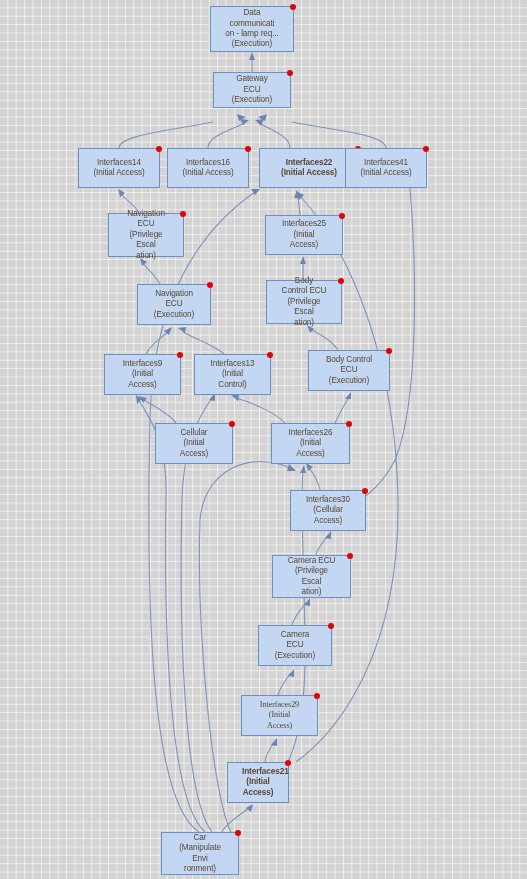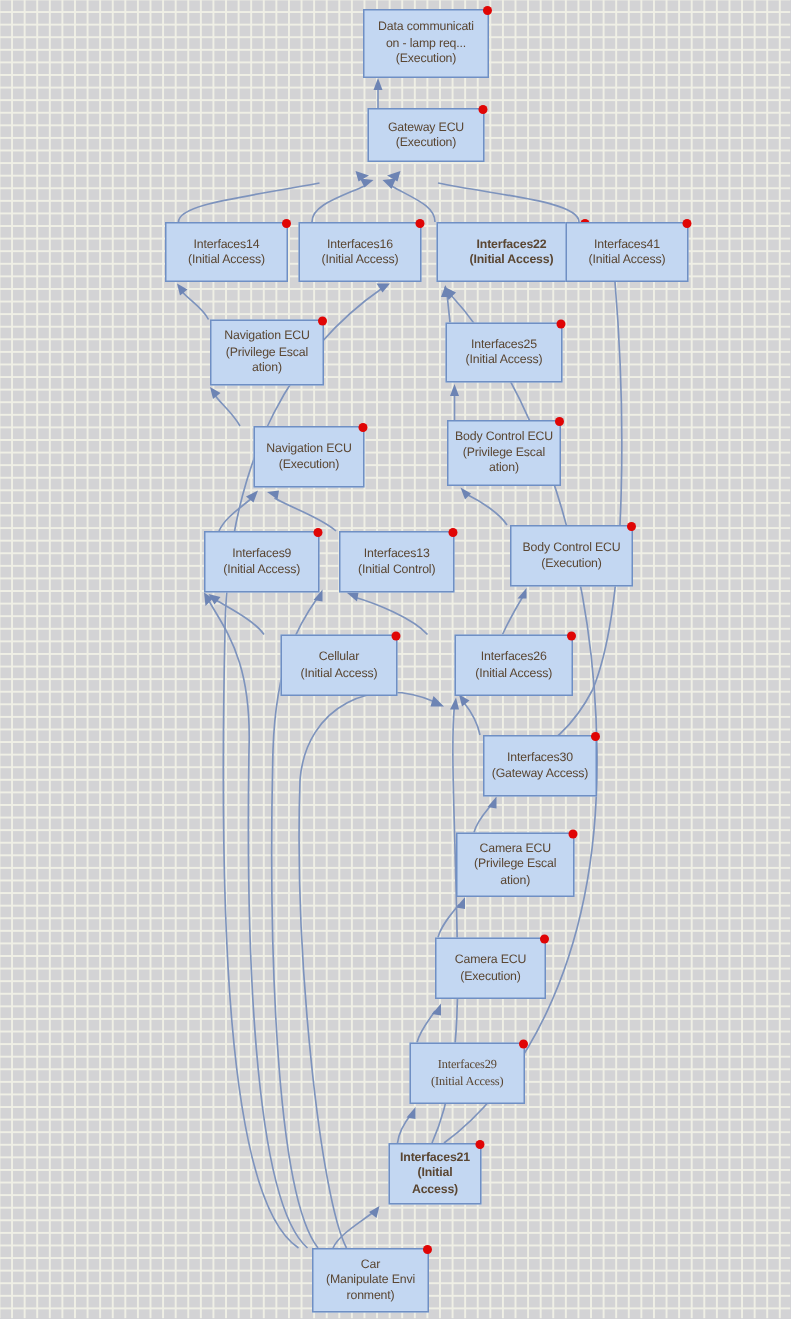--- a/index.html
+++ b/index.html
@@ -49,23 +49,22 @@
     box-sizing: border-box;
     background: #c3d7f2;
     border: 1px solid #6f8fc4;
     color: #5a4632;
     font-size: 8.2px;
     line-height: 10.4px;
     text-align: center;
     display: flex;
     align-items: center;
     justify-content: center;
-    padding: 1px 3px;
+    padding: 1px 14px;
     letter-spacing: -0.1px;
-    margin-left: 32px;
   }
   .node .label {
     width: 100%;
     white-space: pre-line;
   }
   .badge {
     position: absolute;
     width: 6px;
     height: 6px;
     border-radius: 50%;
@@ -256,21 +255,21 @@
   </div>
 
   <div class="node" style="left:271px; top:423px; width:79px; height:41px;">
     <span class="label">Interfaces26
 (Initial Access)</span>
     <span class="badge"></span>
   </div>
 
   <div class="node" style="left:290px; top:490px; width:76px; height:41px;">
     <span class="label">Interfaces30
-(Gateway Access)</span>
+(Cellular Access)</span>
     <span class="badge"></span>
   </div>
 
   <div class="node" style="left:272px; top:555px; width:79px; height:43px;">
     <span class="label">Camera ECU
 (Privilege Escal
 ation)</span>
     <span class="badge"></span>
   </div>
 
@@ -285,20 +284,20 @@
 (Initial Access)</span>
     <span class="badge"></span>
   </div>
 
   <div class="node" style="left:227px; top:762px; width:62px; height:41px;font-weight:bold;">
     <span class="label">Interfaces21
 (Initial Access)</span>
     <span class="badge"></span>
   </div>
 
-  <div class="node" style="left:176px; top:832px; width:78px; height:43px;justify-content:center;">
+  <div class="node" style="left:161px; top:832px; width:78px; height:43px;justify-content:center;">
     <span class="label">Car
 (Manipulate Envi
 ronment)</span>
     <span class="badge"></span>
   </div>
 
 </div>
 
 </body></html>

